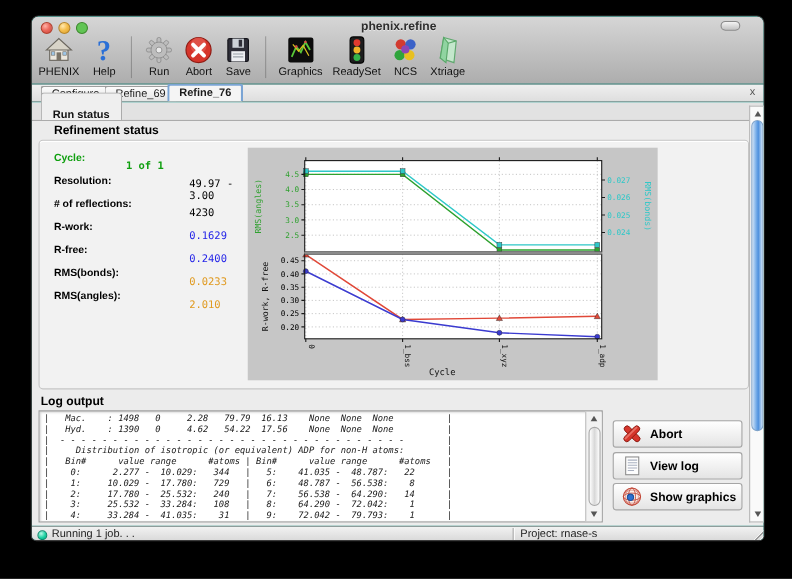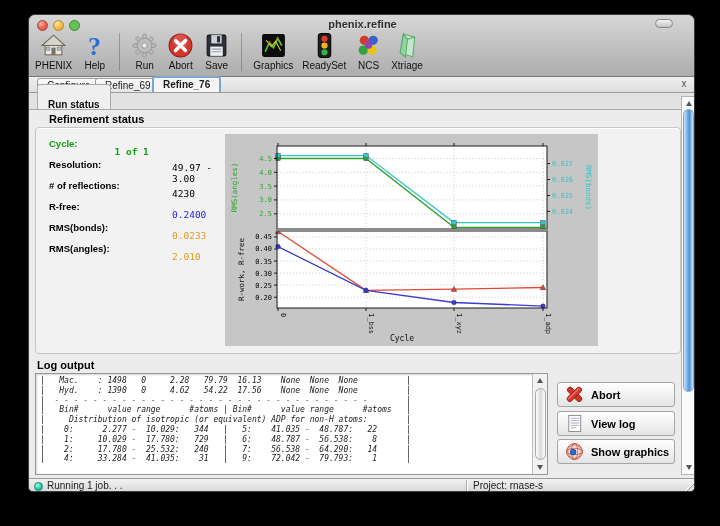--- a/index.html
+++ b/index.html
@@ -213,20 +213,24 @@
           <span class="stat-label inline" style="color: rgb(15, 159, 15);">Cycle:</span>
           <span class="stat-value" style="color: rgb(15, 159, 15); font-weight: bold;">1 of 1</span>
         </div>
         <div class="stat-row">
           <span class="stat-label">Resolution:</span>
           <span class="stat-value" style="color: rgb(0, 0, 0);">49.97 - 3.00</span>
         </div>
         <div class="stat-row">
           <span class="stat-label"># of reflections:</span>
           <span class="stat-value" style="color: rgb(0, 0, 0);">4230</span>
+        </div>
+        <div class="stat-row">
+          <span class="stat-label">R-work:</span>
+          <span class="stat-value" style="color: rgb(37, 37, 232);">0.1629</span>
         </div>
         <div class="stat-row">
           <span class="stat-label">R-free:</span>
           <span class="stat-value" style="color: rgb(37, 37, 232);">0.2400</span>
         </div>
         <div class="stat-row">
           <span class="stat-label">RMS(bonds):</span>
           <span class="stat-value" style="color: rgb(224, 154, 32);">0.0233</span>
         </div>
         <div class="stat-row">
@@ -331,25 +335,26 @@
         </svg>
     </div>
 
     <div class="h2">Log output</div>
 
     <div class="log-panel">
       <div class="log-lines" id="log-lines">
           <div class="log-line">|   Mac.    : 1498   0     2.28   79.79  16.13    None  None  None          |</div>
           <div class="log-line">|   Hyd.    : 1390   0     4.62   54.22  17.56    None  None  None          |</div>
           <div class="log-line">|  - - - - - - - - - - - - - - - - - - - - - - - - - - - - - - - - -        |</div>
+          <div class="log-line">|     Distribution of isotropic (or equivalent) ADP for non-H atoms:        |</div>
           <div class="log-line">|   Bin#      value range      #atoms | Bin#      value range      #atoms   |</div>
-          <div class="log-line">|     Distribution of isotropic (or equivalent) ADP for non-H atoms:        |</div>
           <div class="log-line">|    0:      2.277 -  10.029:   344   |   5:    41.035 -  48.787:   22      |</div>
           <div class="log-line">|    1:     10.029 -  17.780:   729   |   6:    48.787 -  56.538:    8      |</div>
           <div class="log-line">|    2:     17.780 -  25.532:   240   |   7:    56.538 -  64.290:   14      |</div>
+          <div class="log-line">|    3:     25.532 -  33.284:   108   |   8:    64.290 -  72.042:    1      |</div>
           <div class="log-line">|    4:     33.284 -  41.035:    31   |   9:    72.042 -  79.793:    1      |</div>
         </div>
       <div class="log-scroll">
         <div class="arr up"></div>
         <div class="log-thumb"></div>
         <div class="arr down"></div>
       </div>
     </div>
 
     <div class="act-btn" style="top:272px;">

